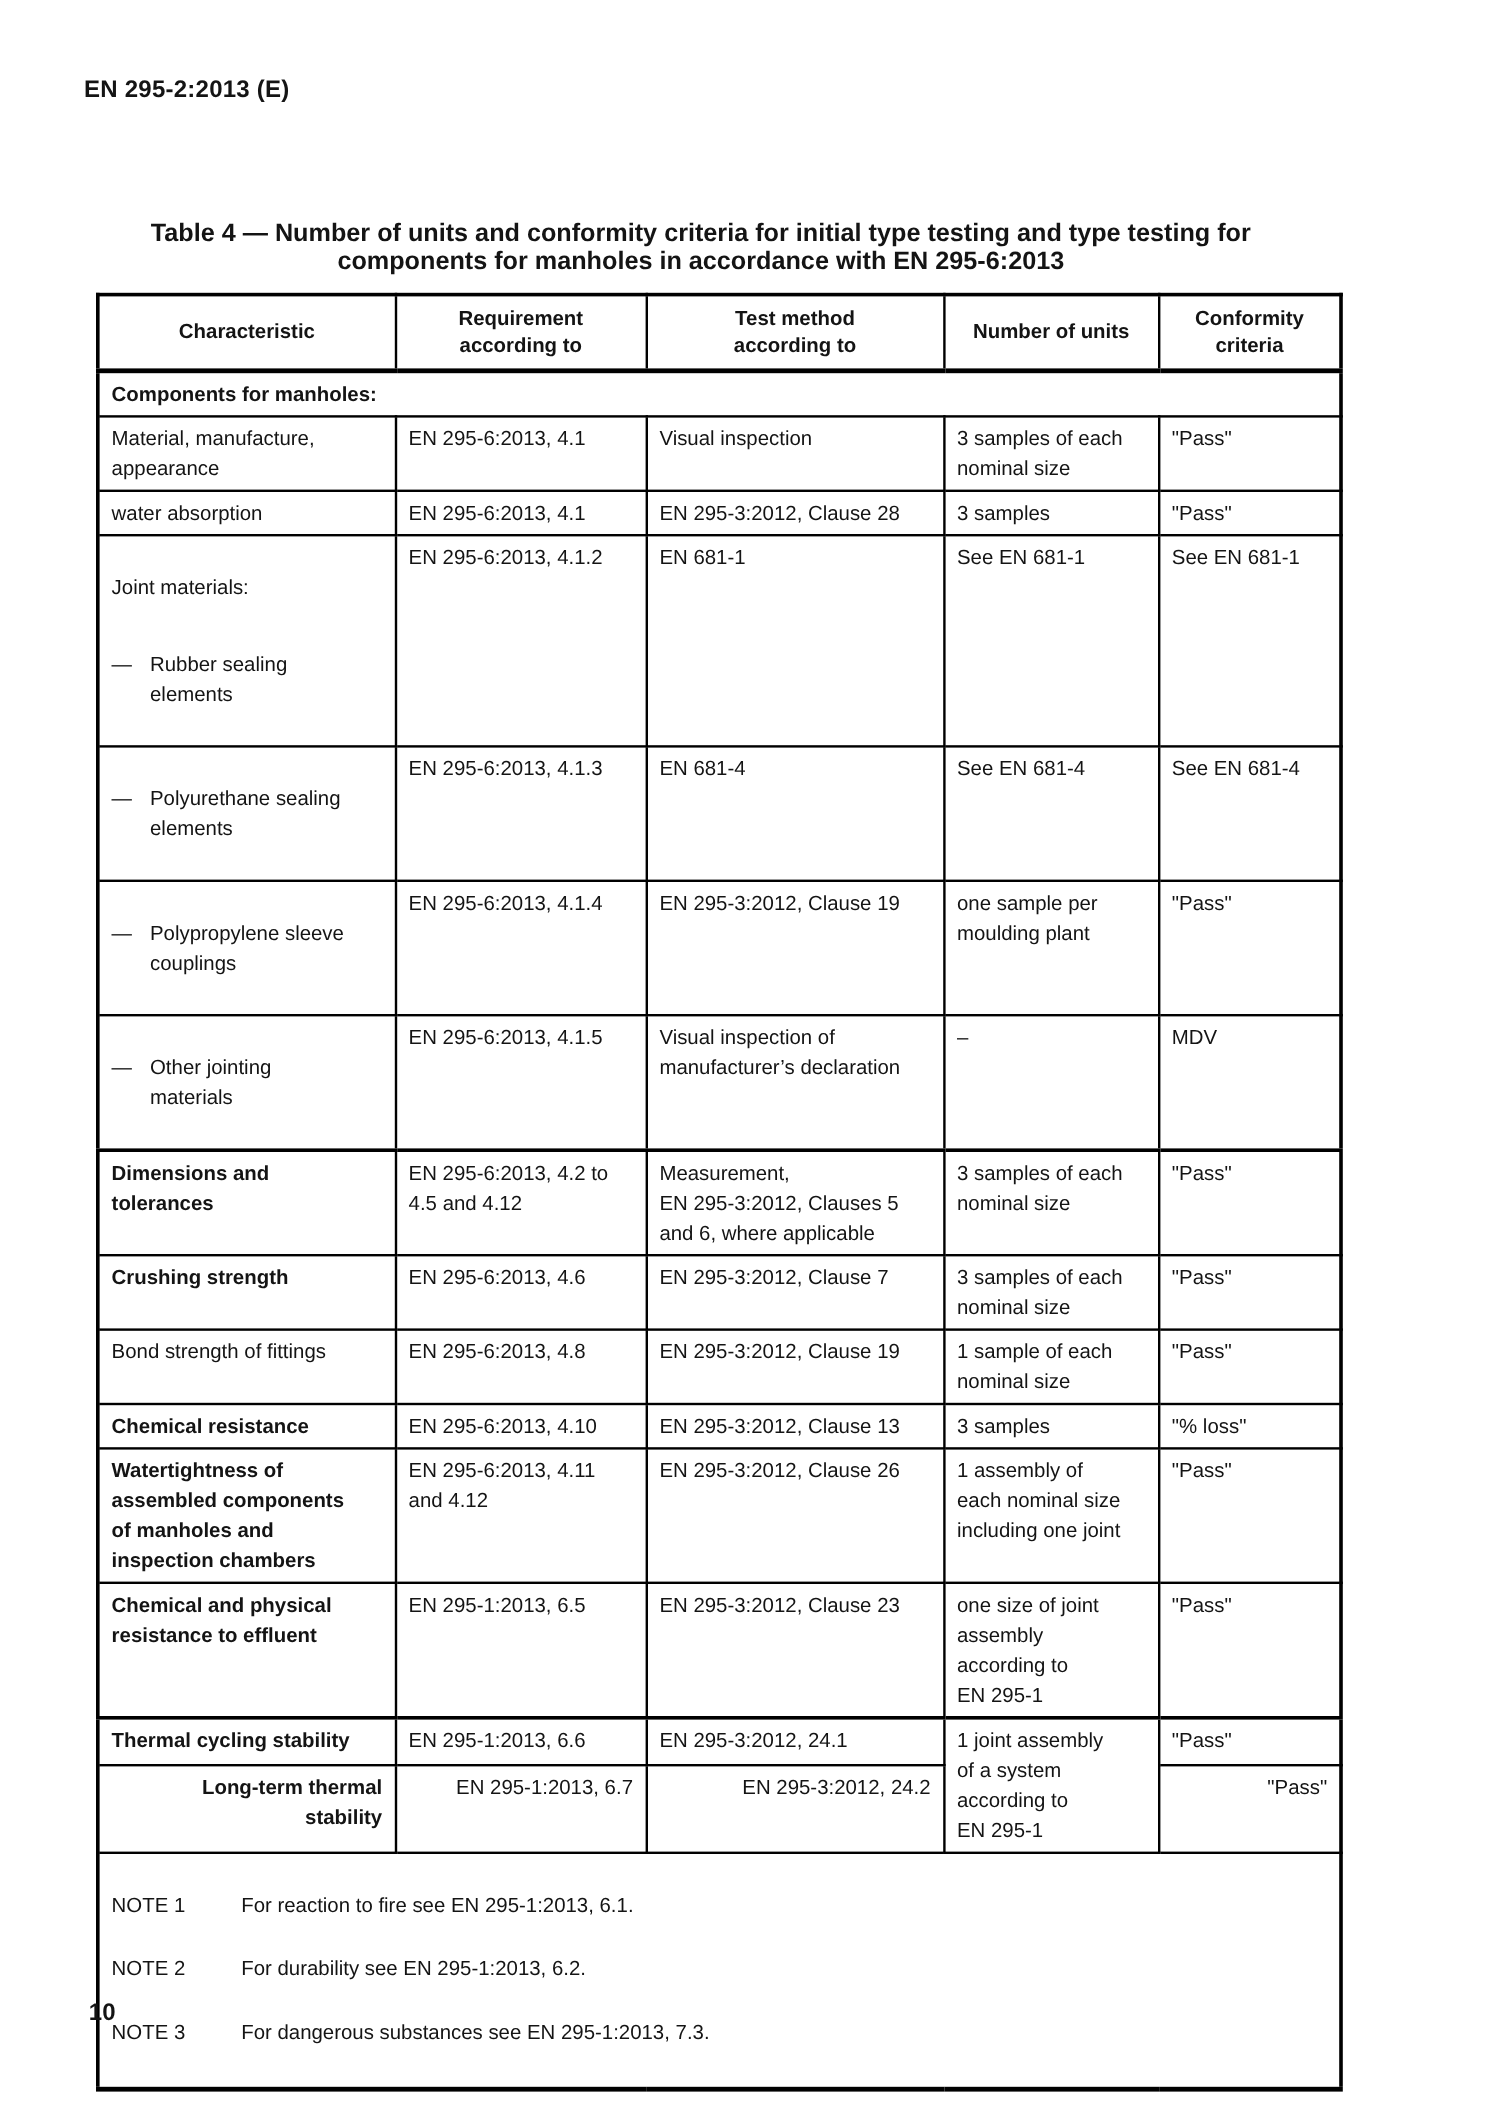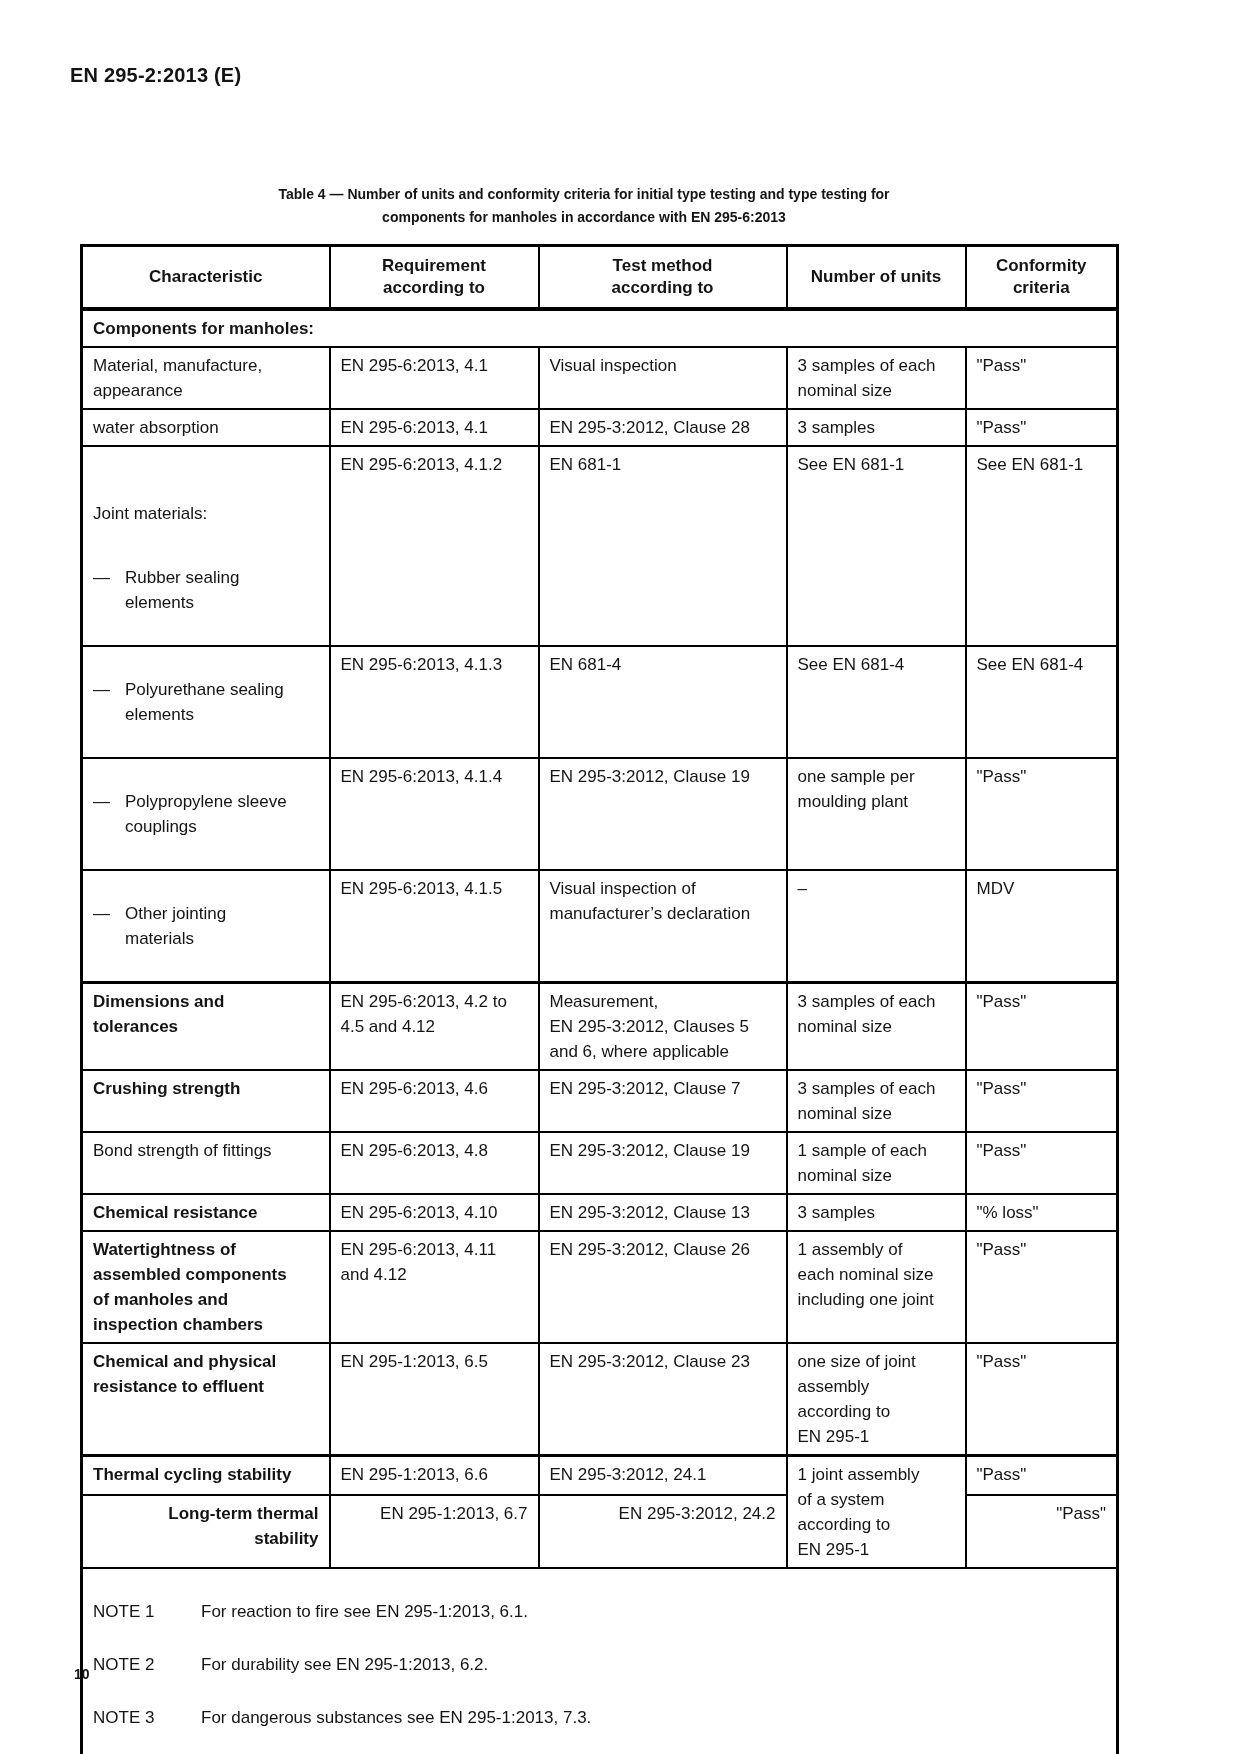--- a/index.html
+++ b/index.html
@@ -20,21 +20,21 @@
     font-size: 20px;
     font-weight: bold;
     letter-spacing: 0.2px;
   }
   .table-title {
     position: absolute;
     left: 66px;
     top: 183px;
     width: 1036px;
     text-align: center;
-    font-size: 14px;
+    font-size: 21px;
     font-weight: bold;
     line-height: 23px;
     white-space: pre-line;
   }
   table.main-table {
     position: absolute;
     left: 80px;
     top: 244px;
     width: 1036px;
     border-collapse: collapse;
@@ -80,30 +80,30 @@
   .section-cell { font-weight: bold; padding-top: 4px; padding-bottom: 4px; margin-top: 29px; }
   .va-mid { vertical-align: middle; }
   .sep-thick td { border-top-width: 3px; }
   .char-item { display: flex; align-items: flex-start; }
   .char-item .dash {
     width: 32px;
     flex: 0 0 32px;
     display: inline-block;
   }
   .char-item .item-text { flex: 1 1 auto; }
-  .char-intro { margin-bottom: 14px; margin-top: 24px; }
+  .char-intro { margin-bottom: 14px; }
   .notes-cell { padding: 10px 12px 4px 12px; }
   .note-line { display: flex; margin-bottom: 3px; }
   .note-label { width: 108px; flex: 0 0 108px; }
   .note-text { flex: 1 1 auto; }
   .page-number {
     position: absolute;
     left: 74px;
     top: 1666px;
-    font-size: 14px;
+    font-size: 20px;
     font-weight: bold;
   }
 </style>
 </head>
 <body>
 
 <div class="doc-header">EN 295-2:2013 (E)</div>
 
 <div class="table-title">Table 4 — Number of units and conformity criteria for initial type testing and type testing for
 components for manholes in accordance with EN 295-6:2013</div>

